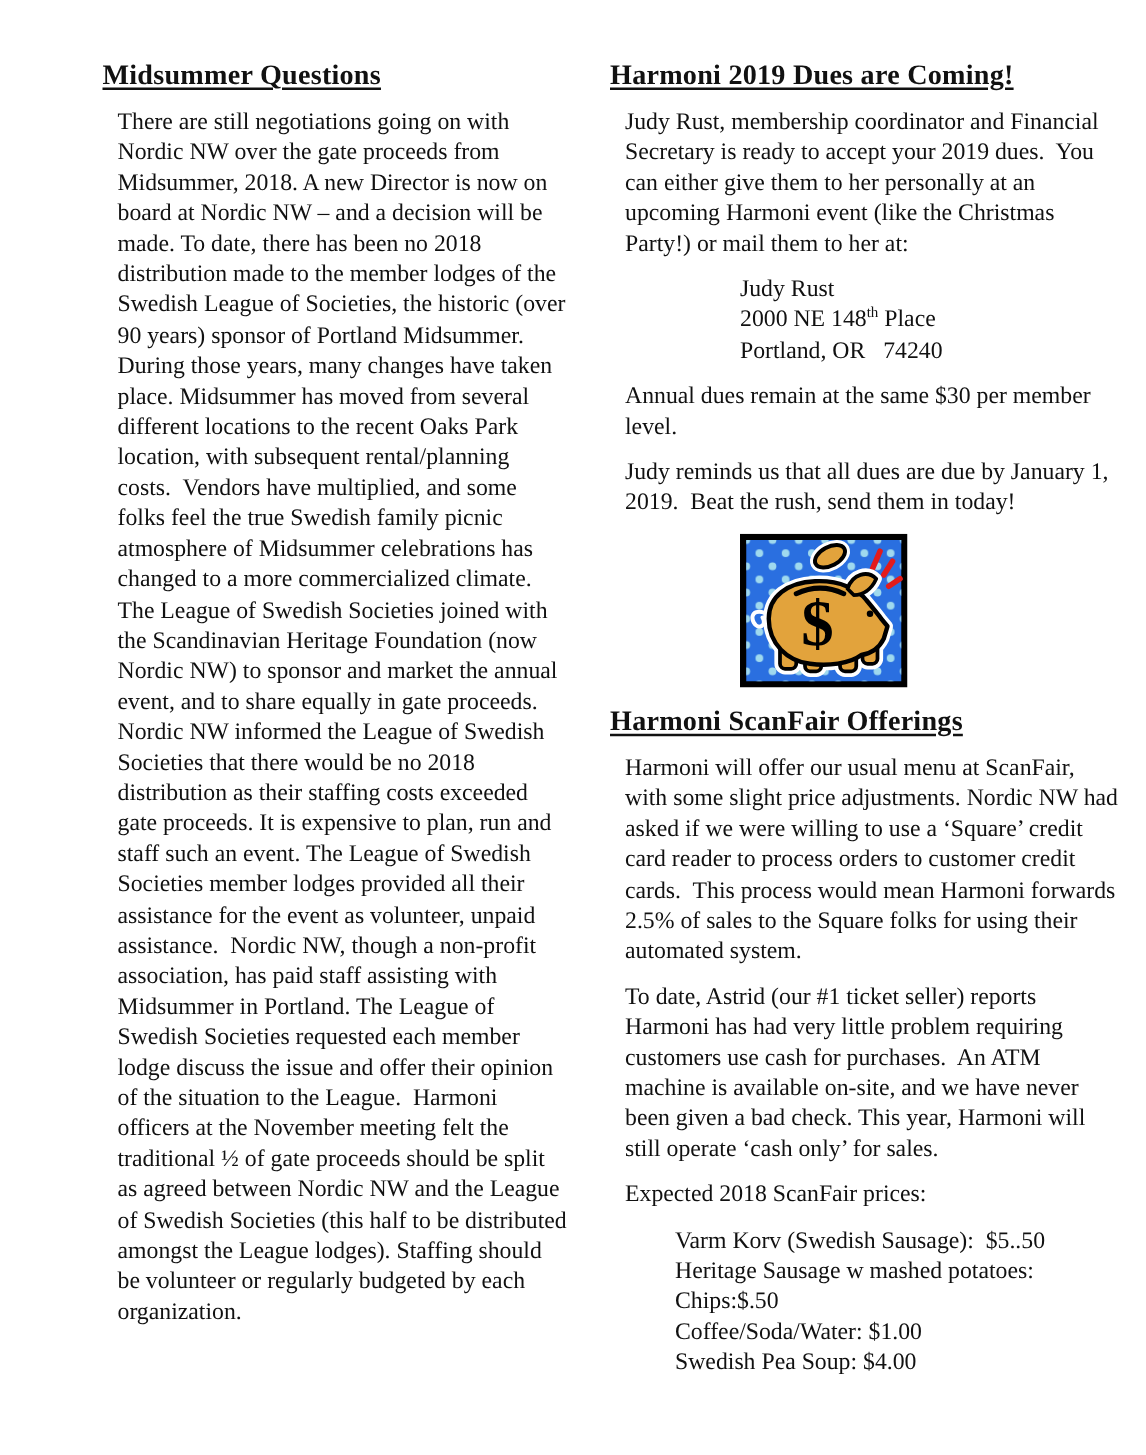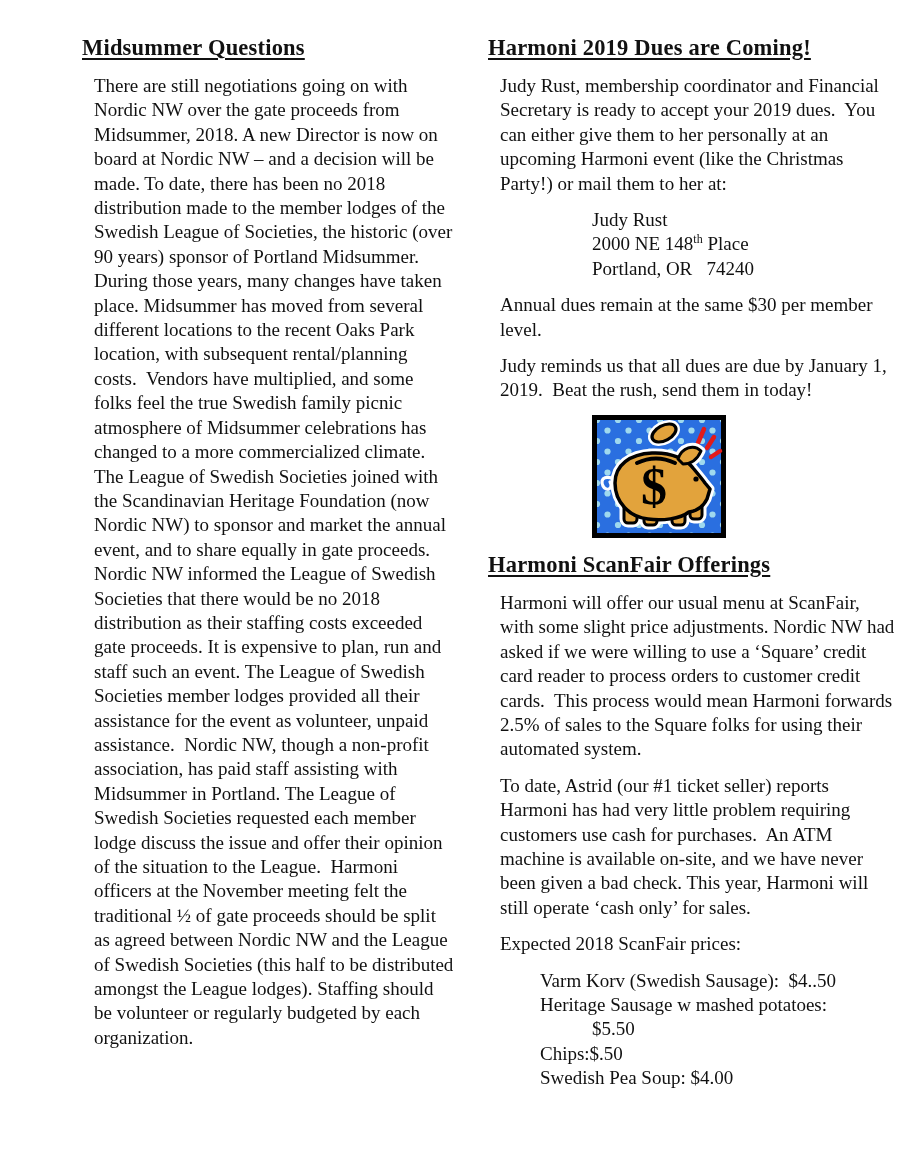--- a/index.html
+++ b/index.html
@@ -14,21 +14,21 @@
     overflow: hidden;
   }
   .column { position: absolute; top: 34px; }
   .col-left  { left: 82px;  width: 384px; }
   .col-right { left: 488px; width: 422px; }
 
   .heading {
     font-size: 22.5px;
     font-weight: bold;
     line-height: 28px;
-    margin: 0 0 3px 0;
+    margin: 12px 0 3px 0;
     text-decoration: underline;
     text-decoration-thickness: 2px;
     text-underline-offset: 3px;
     letter-spacing: 0.2px;
   }
   .bodytext {
     font-size: 19px;
     line-height: 24.4px;
     margin: 12px;
     white-space: pre-wrap;
@@ -130,20 +130,20 @@
       <text x="62" y="89" text-anchor="middle" font-family="&quot;Liberation Serif&quot;,&quot;DejaVu Serif&quot;,serif" font-size="52" font-weight="bold" fill="#000">$</text>
     </svg>
   </div>
 
   <h2 class="heading">Harmoni ScanFair Offerings</h2>
   <p class="bodytext">Harmoni will offer our usual menu at ScanFair, with some slight price adjustments. Nordic NW had asked if we were willing to use a ‘Square’ credit card reader to process orders to customer credit cards.  This process would mean Harmoni forwards 2.5% of sales to the Square folks for using their automated system.</p>
   <p class="bodytext">To date, Astrid (our #1 ticket seller) reports Harmoni has had very little problem requiring customers use cash for purchases.  An ATM machine is available on-site, and we have never been given a bad check. This year, Harmoni will still operate ‘cash only’ for sales.</p>
   <p class="bodytext">Expected 2018 ScanFair prices:</p>
 
   <div class="price-list">
-    <div class="price-line indent-1">Varm Korv (Swedish Sausage):  $4..50</div>
+    <div class="price-line indent-1">Varm Korv (Swedish Sausage):  $5..50</div>
     <div class="price-line indent-1">Heritage Sausage w mashed potatoes:</div>
-    <div class="price-line indent-2">$5.50</div>
     <div class="price-line indent-1">Chips:$.50</div>
+    <div class="price-line indent-1">Coffee/Soda/Water: $1.00</div>
     <div class="price-line indent-1">Swedish Pea Soup: $4.00</div>
   </div>
 
 </div>
 
 </body></html>

